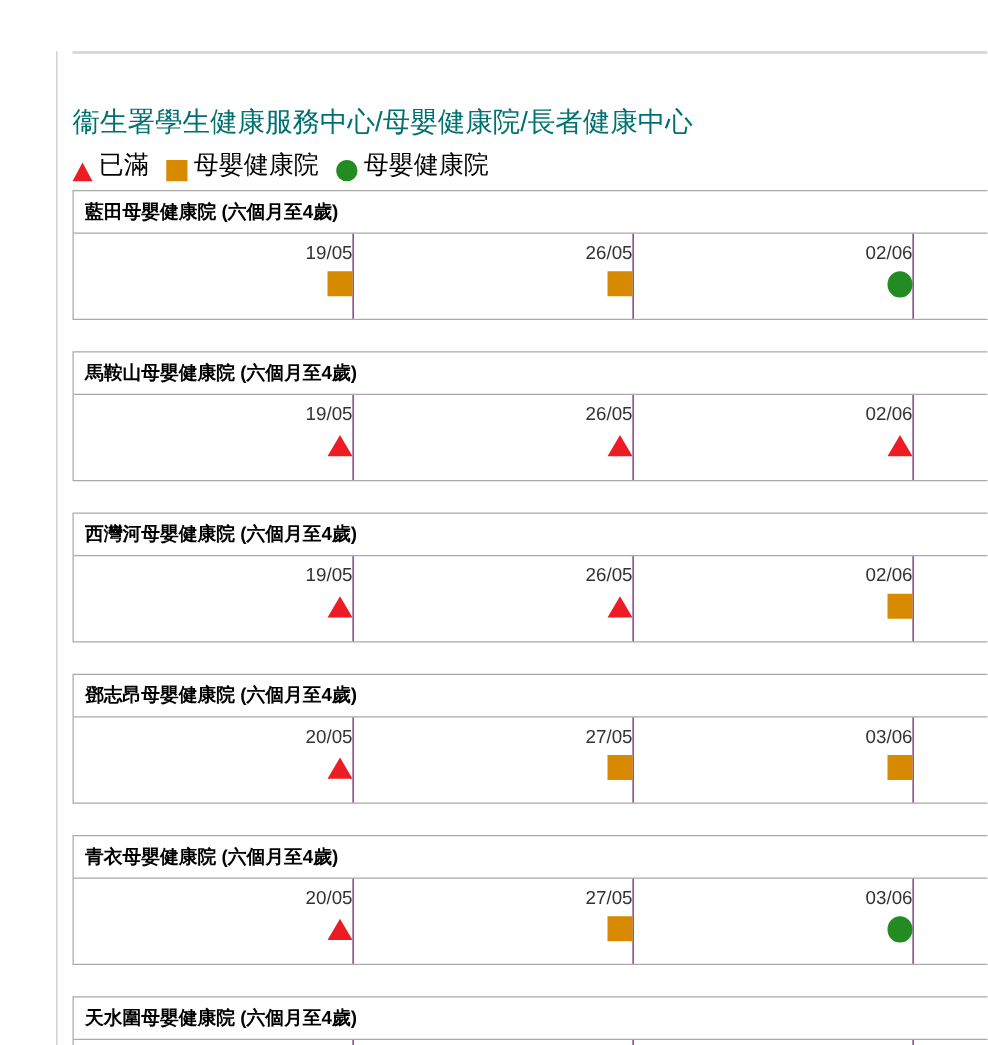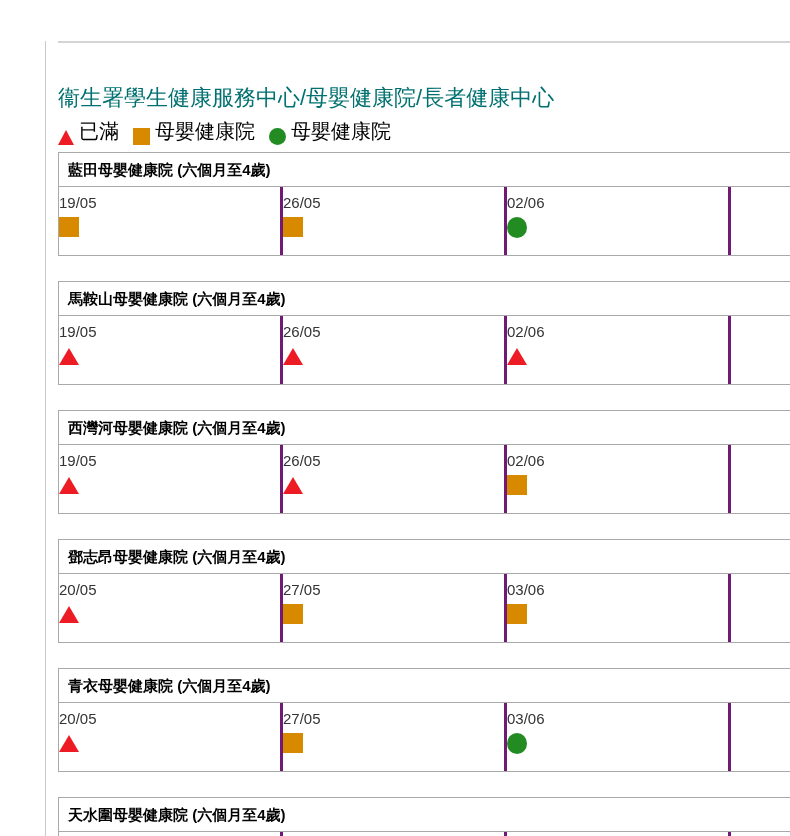--- a/index.html
+++ b/index.html
@@ -61,23 +61,23 @@
     line-height: 34px;
     padding-left: 9px;
     font-size: 15px;
     font-weight: bold;
     border-bottom: 1px solid #a9a9a9;
     white-space: nowrap;
   }
   .slot-row { display: flex; height: 68px; }
   .cell {
     width: 224px; flex: none;
-    border-right: 3px solid #701a75;
+    border-right: 1px solid #701a75;
     padding-top: 7px;
-    display: flex; flex-direction: column; align-items: flex-start;
+    display: flex; flex-direction: column; align-items: flex-end;
   }
   .cell .date { font-size: 15px; color: #333; line-height: 18px; min-height: 18px; }
   .cell .symwrap {
     margin-top: 4px; height: 22px;
     display: flex; align-items: center; justify-content: center;
   }
 </style>
 </head>
 <body style="--title-color: #007070; --full-color: #ED1C24; --limited-color: #D78A00; --available-color: #228B22;">
 

